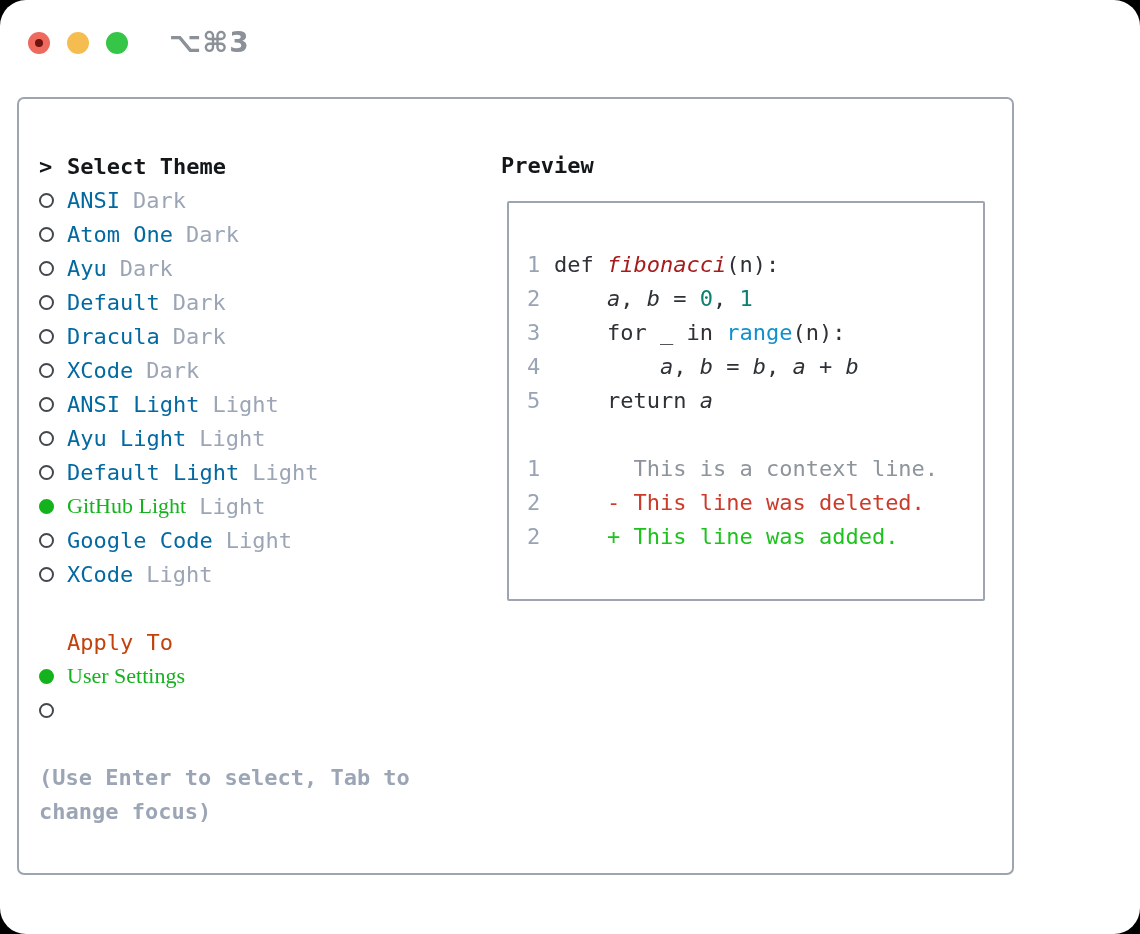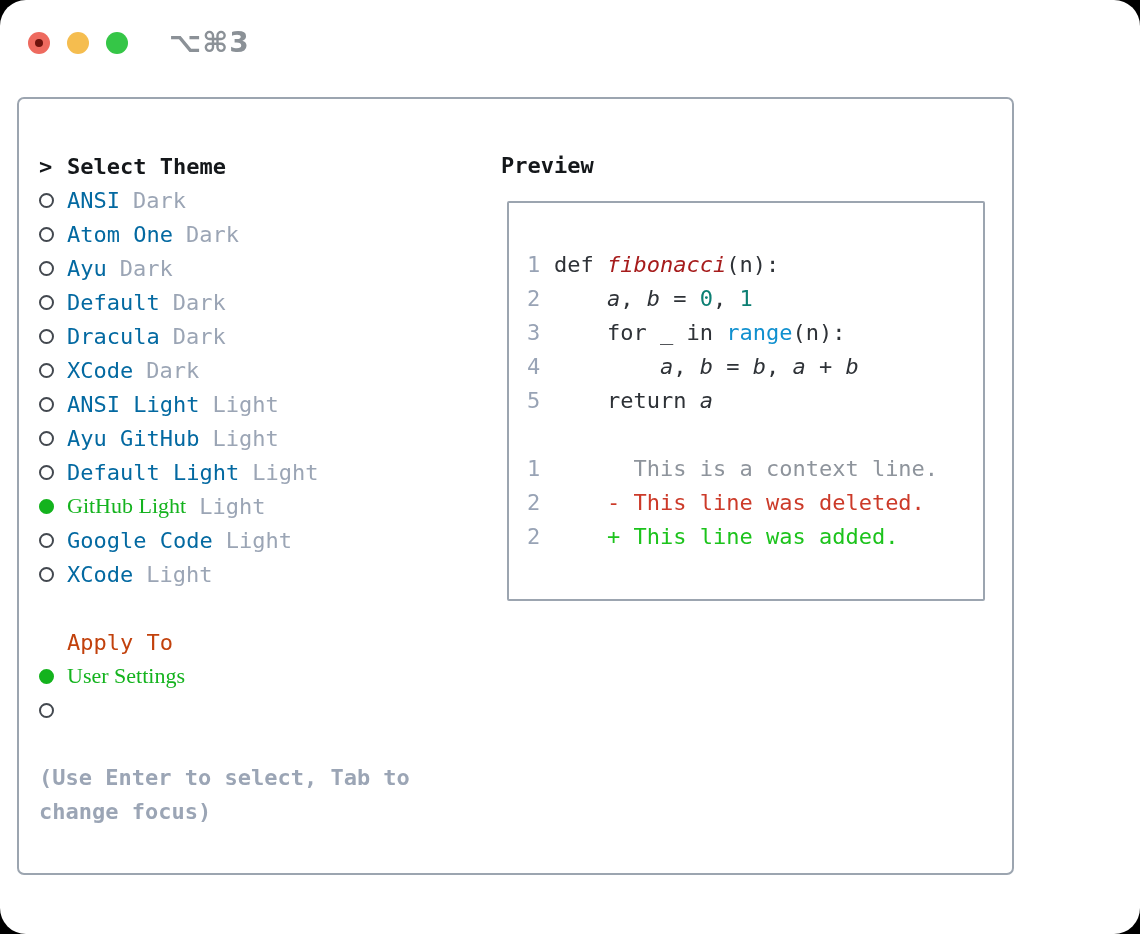--- a/index.html
+++ b/index.html
@@ -160,21 +160,21 @@
             <span class="marker">
               <span class="radio"></span>
             </span>
             <span class="opt-label">ANSI Light</span>
             <span class="variant">Light</span>
           </div>
           <div class="row">
             <span class="marker">
               <span class="radio"></span>
             </span>
-            <span class="opt-label">Ayu GitHub</span>
+            <span class="opt-label">Ayu Light</span>
             <span class="variant">Light</span>
           </div>
           <div class="row">
             <span class="marker">
               <span class="radio"></span>
             </span>
             <span class="opt-label">Default Light</span>
             <span class="variant">Light</span>
           </div>
           <div class="row">

